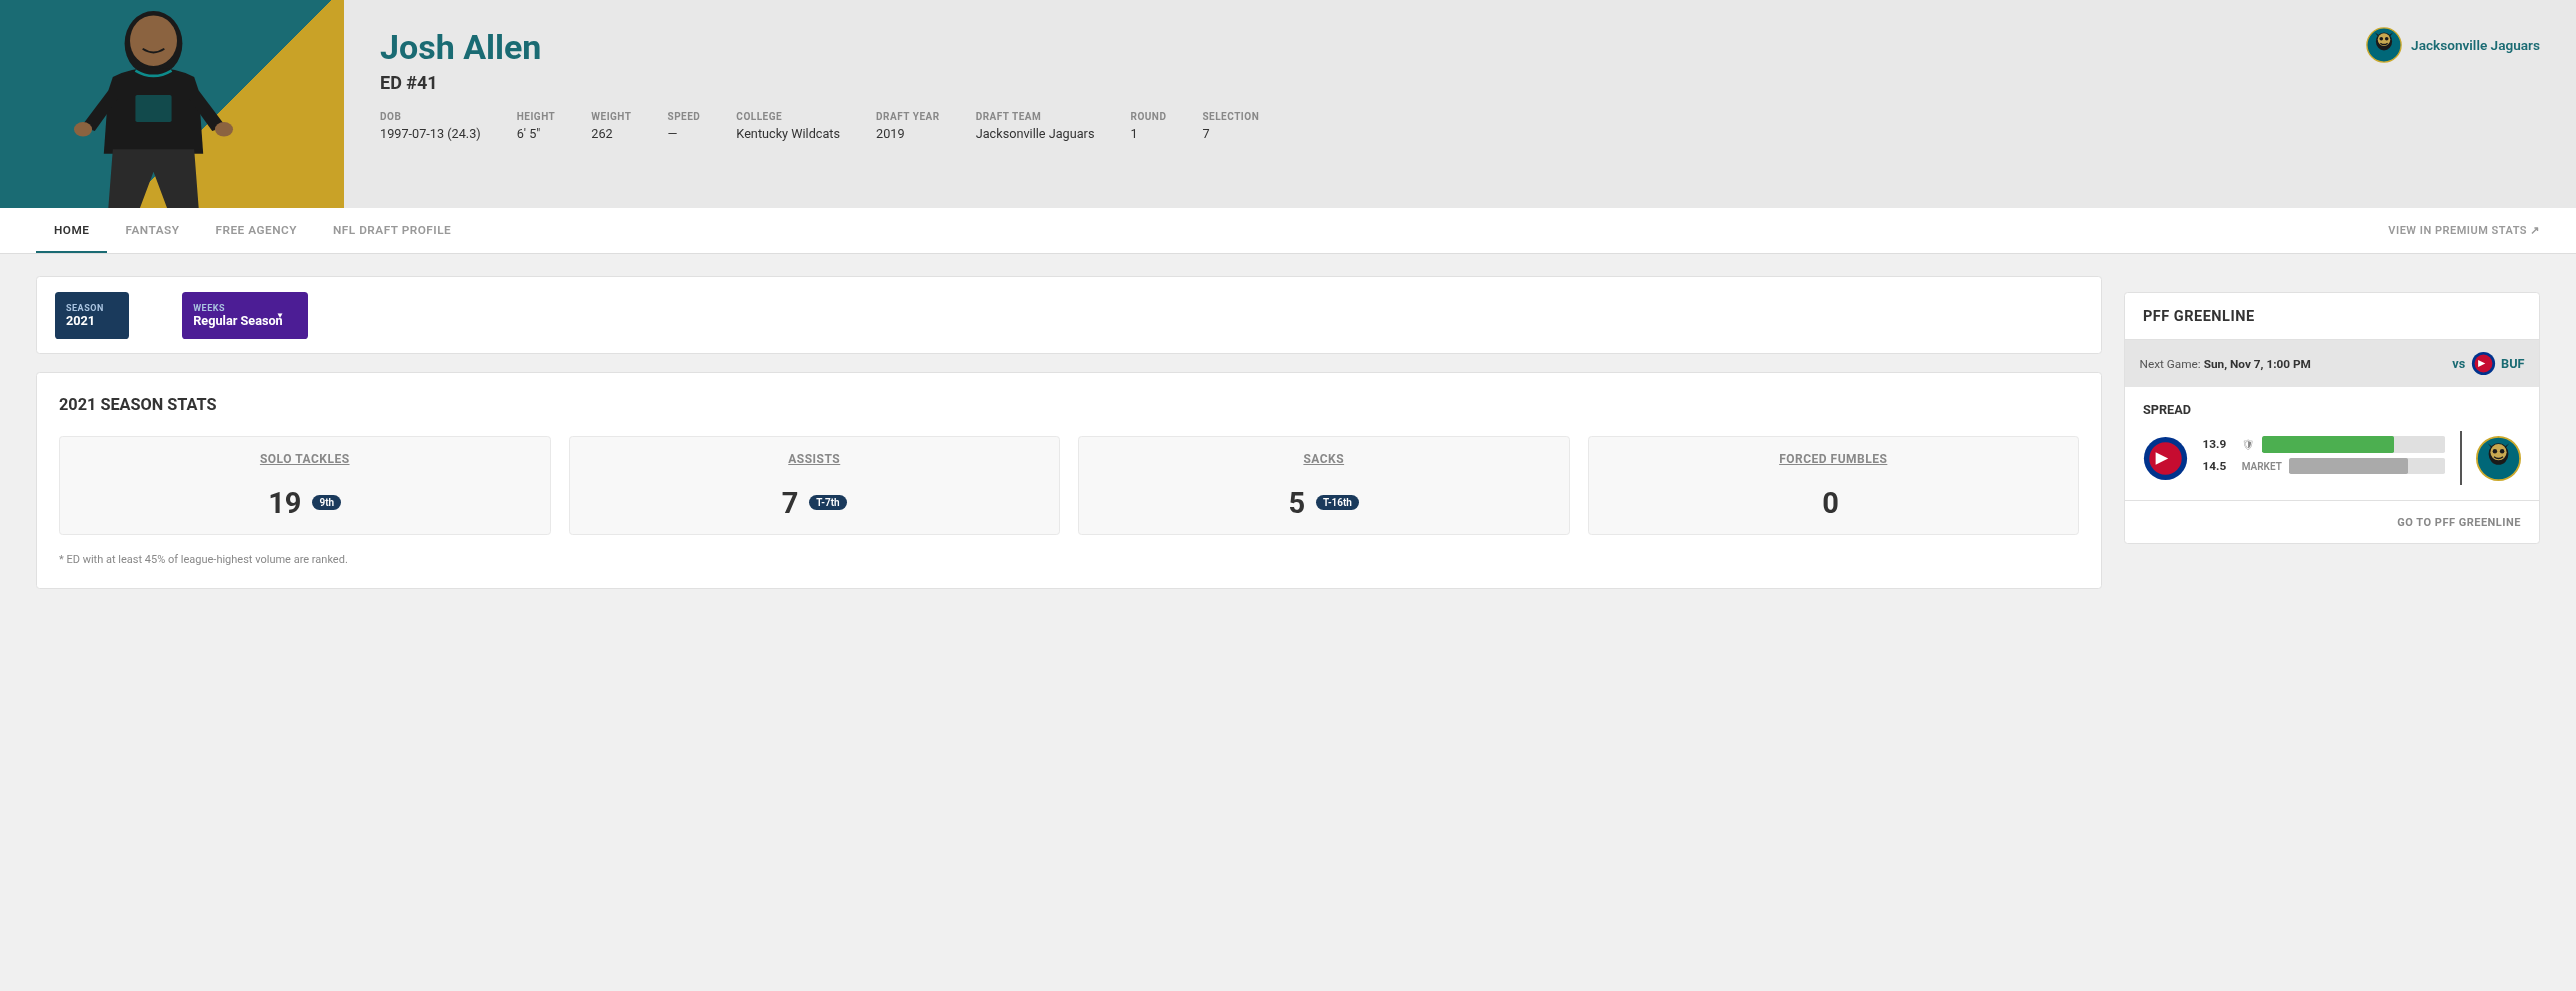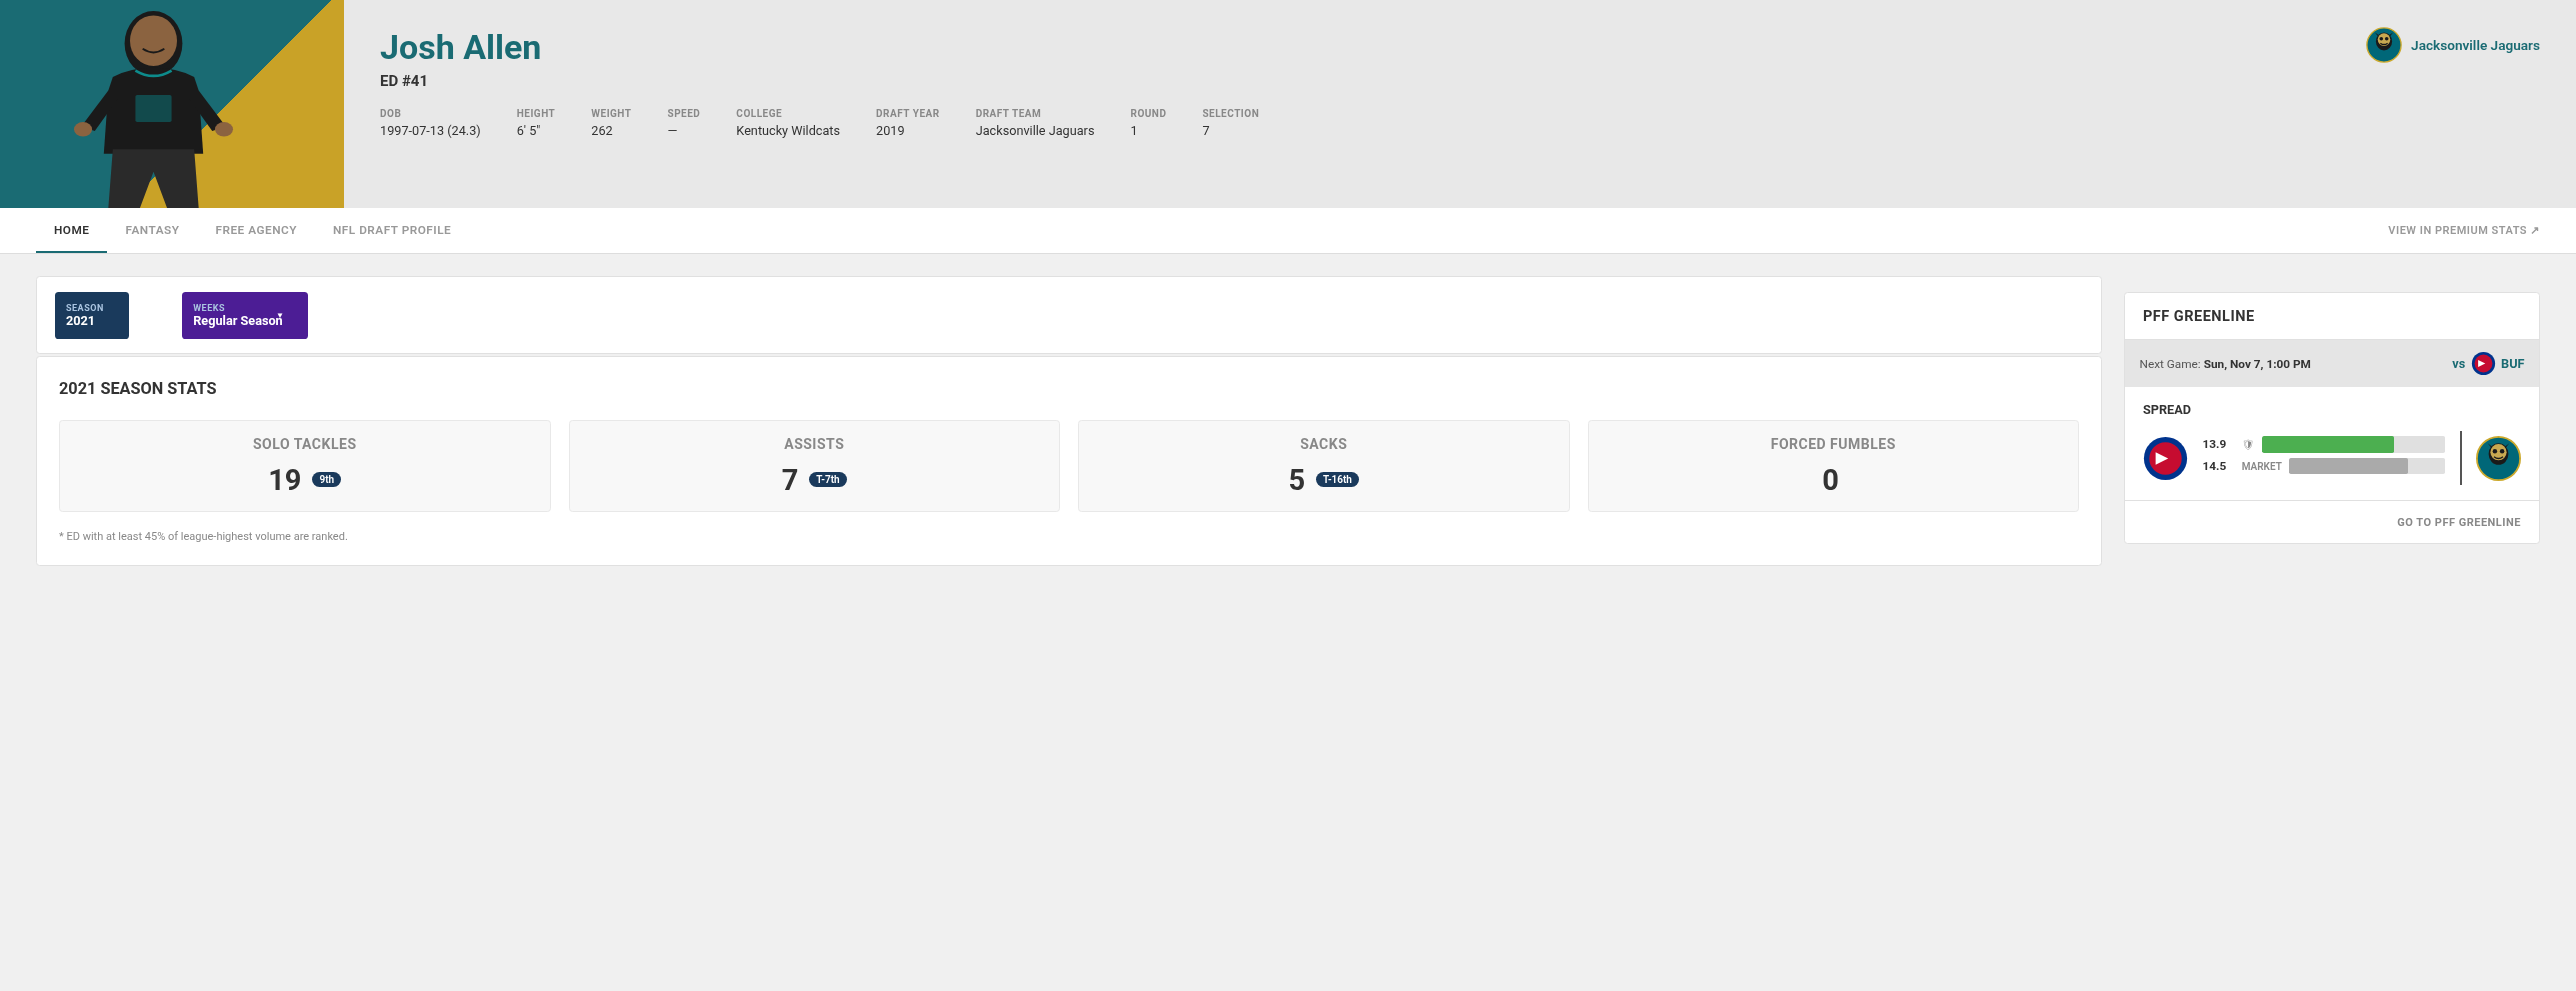--- a/index.html
+++ b/index.html
@@ -40,21 +40,21 @@
       padding: 27px 36px;
       flex: 1;
     }
     .player-name {
       font-size: 34px;
       font-weight: 700;
       color: #1a6b73;
       margin-bottom: 5.4px;
     }
     .player-position {
-      font-size: 15px;
+      font-size: 18px;
       font-weight: 700;
       color: #333;
       margin-bottom: 18px;
     }
     .player-stats-row {
       display: flex;
       gap: 36px;
       flex-wrap: wrap;
     }
     .stat-item {
@@ -134,21 +134,21 @@
     }
     .right-panel {
       width: 416px;
       flex-shrink: 0;
     }
 
     
     .filters-row {
       display: flex;
       gap: 11px;
-      margin-bottom: 2px;
+      margin-bottom: 18px;
       background: white;
       padding: 14.5px 18px;
       border-radius: 3.6px;
       border: 0.9px solid #e0e0e0;
     }
     .filter-select {
       background: #1a3a5c;
       color: white;
       border: none;
       border-radius: 3.6px;
@@ -195,26 +195,27 @@
       margin-bottom: 18px;
     }
     .stat-box {
       background: #f8f8f8;
       border: 0.9px solid #e8e8e8;
       border-radius: 3.6px;
       padding: 14.5px;
       text-align: center;
     }
     .stat-box-label {
-      font-size: 14px;
+      font-size: 12px;
       font-weight: 700;
       color: #888;
       text-transform: uppercase;
       letter-spacing: 0.5px;
-      margin-bottom: 11px;
+      margin-bottom: 20px;
+      text-decoration: underline;
     }
     .stat-box-value {
       font-size: 29px;
       font-weight: 700;
       color: #333;
       display: inline-block;
       margin-right: 5.4px;
     }
     .rank-badge {
       display: inline-block;

